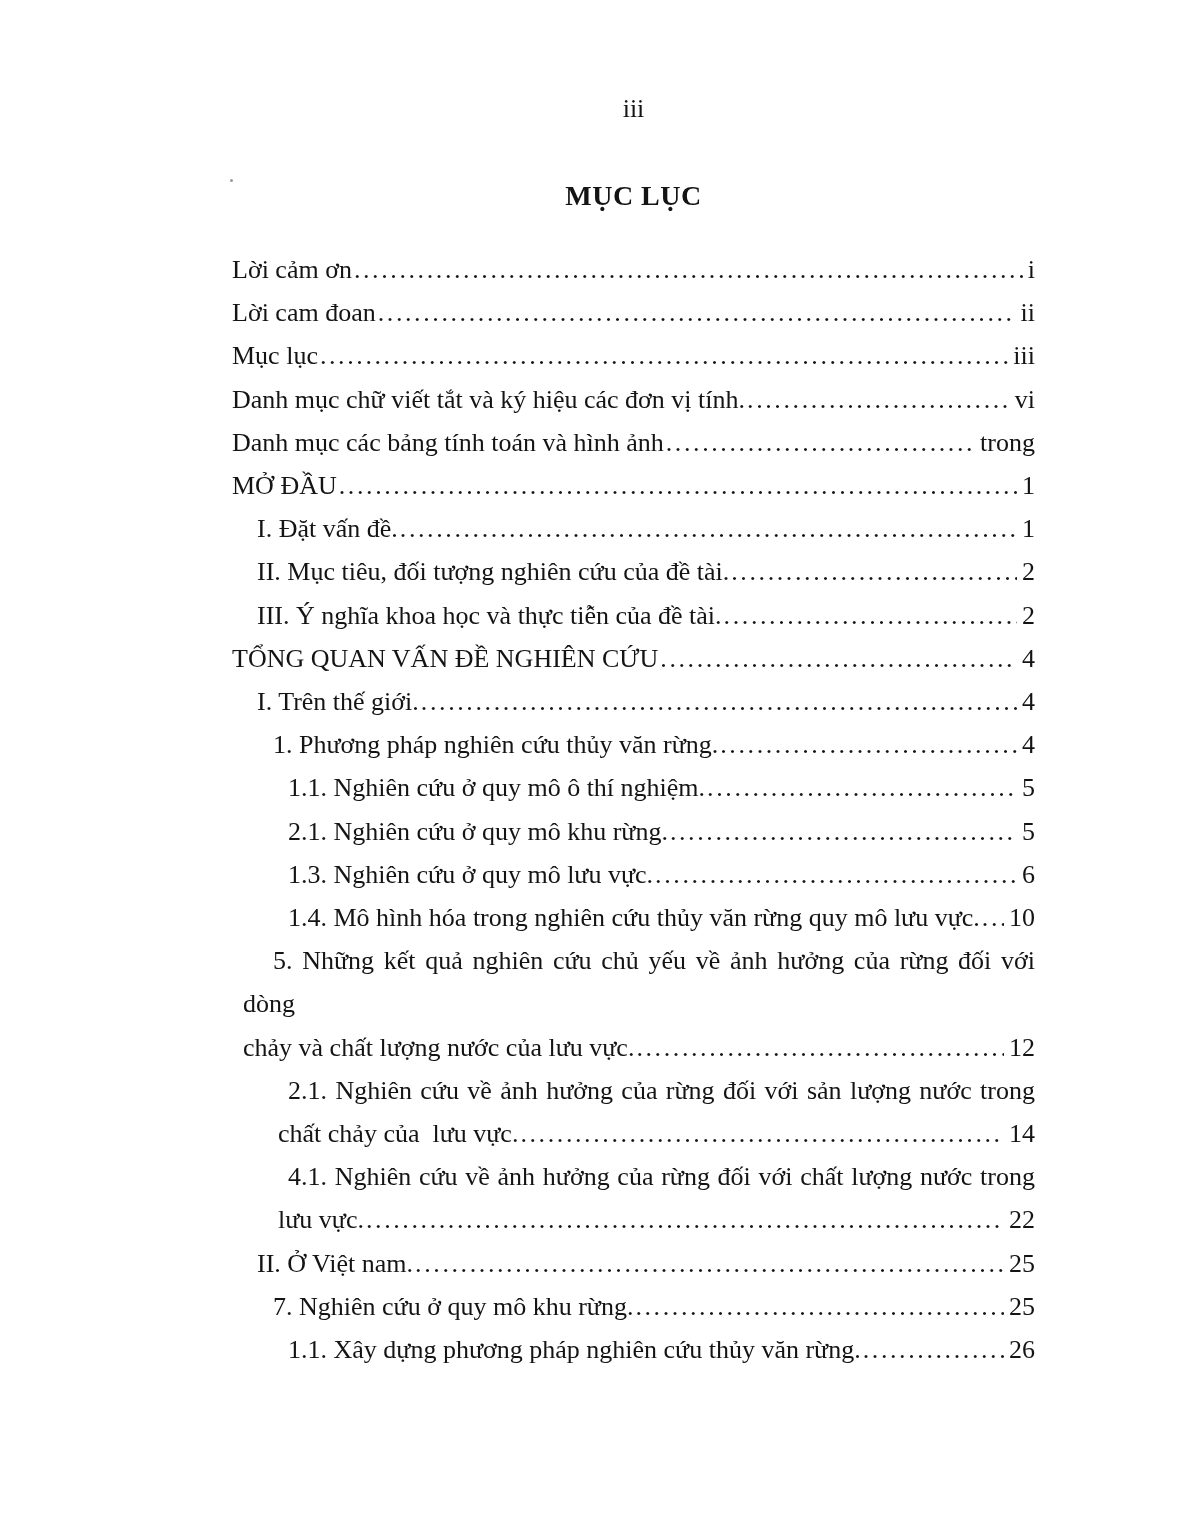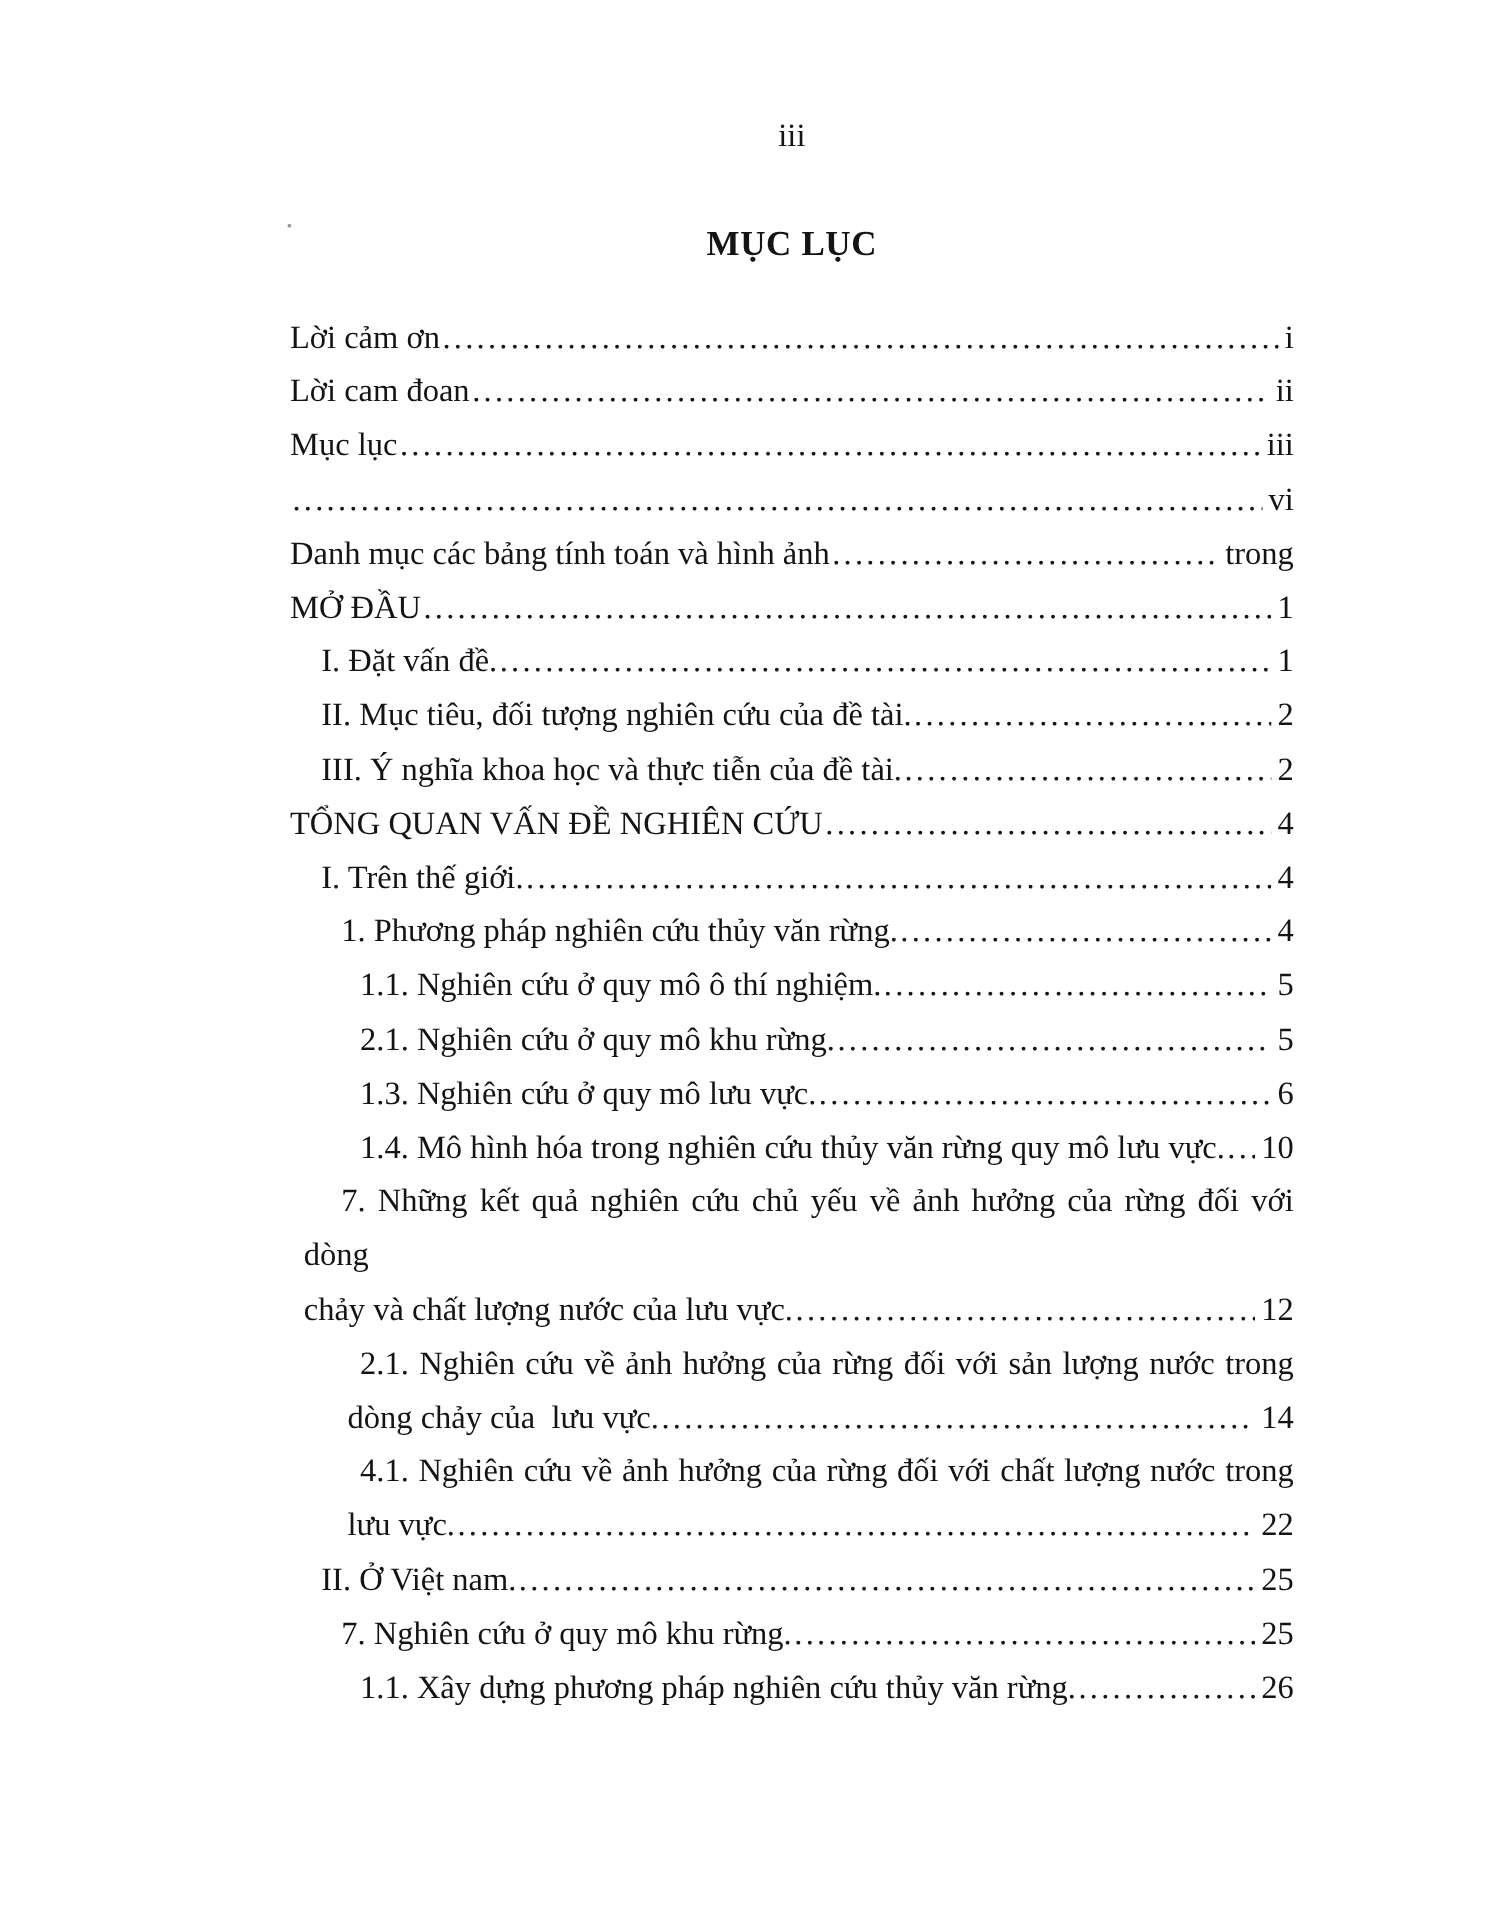--- a/index.html
+++ b/index.html
@@ -90,20 +90,21 @@
     <div class="jlines"></div>
     <div class="last-line">
       <span class="label">Mục lục</span>
       <span class="leader">................................................................................................................................................................</span>
       <span class="pg">iii</span>
     </div>
   </div>
       <div class="entry l0">
     <div class="jlines"></div>
     <div class="last-line">
+      <span class="label">Danh mục chữ viết tắt và ký hiệu các đơn vị tính.</span>
       <span class="leader">................................................................................................................................................................</span>
       <span class="pg">vi</span>
     </div>
   </div>
       <div class="entry l0">
     <div class="jlines"></div>
     <div class="last-line">
       <span class="label">Danh mục các bảng tính toán và hình ảnh</span>
       <span class="leader">................................................................................................................................................................</span>
       <span class="pg">trong</span>
@@ -192,34 +193,34 @@
       <div class="entry l3">
     <div class="jlines"></div>
     <div class="last-line">
       <span class="label">1.4. Mô hình hóa trong nghiên cứu thủy văn rừng quy mô lưu vực.</span>
       <span class="leader">................................................................................................................................................................</span>
       <span class="pg">10</span>
     </div>
   </div>
       <div class="entry l2 multi">
     <div class="jlines">
-          <div class="jline">7. Những kết quả nghiên cứu chủ yếu về ảnh hưởng của rừng đối với dòng</div>
+          <div class="jline">5. Những kết quả nghiên cứu chủ yếu về ảnh hưởng của rừng đối với dòng</div>
         </div>
     <div class="last-line">
       <span class="label">chảy và chất lượng nước của lưu vực.</span>
       <span class="leader">................................................................................................................................................................</span>
       <span class="pg">12</span>
     </div>
   </div>
       <div class="entry l3 multi">
     <div class="jlines">
           <div class="jline">2.1. Nghiên cứu về ảnh hưởng của rừng đối với sản lượng nước trong</div>
         </div>
     <div class="last-line">
-      <span class="label">dòng chảy của  lưu vực.</span>
+      <span class="label">chất chảy của  lưu vực.</span>
       <span class="leader">................................................................................................................................................................</span>
       <span class="pg">14</span>
     </div>
   </div>
       <div class="entry l3 multi">
     <div class="jlines">
           <div class="jline">4.1. Nghiên cứu về ảnh hưởng của rừng đối với chất lượng nước trong</div>
         </div>
     <div class="last-line">
       <span class="label">lưu vực.</span>

